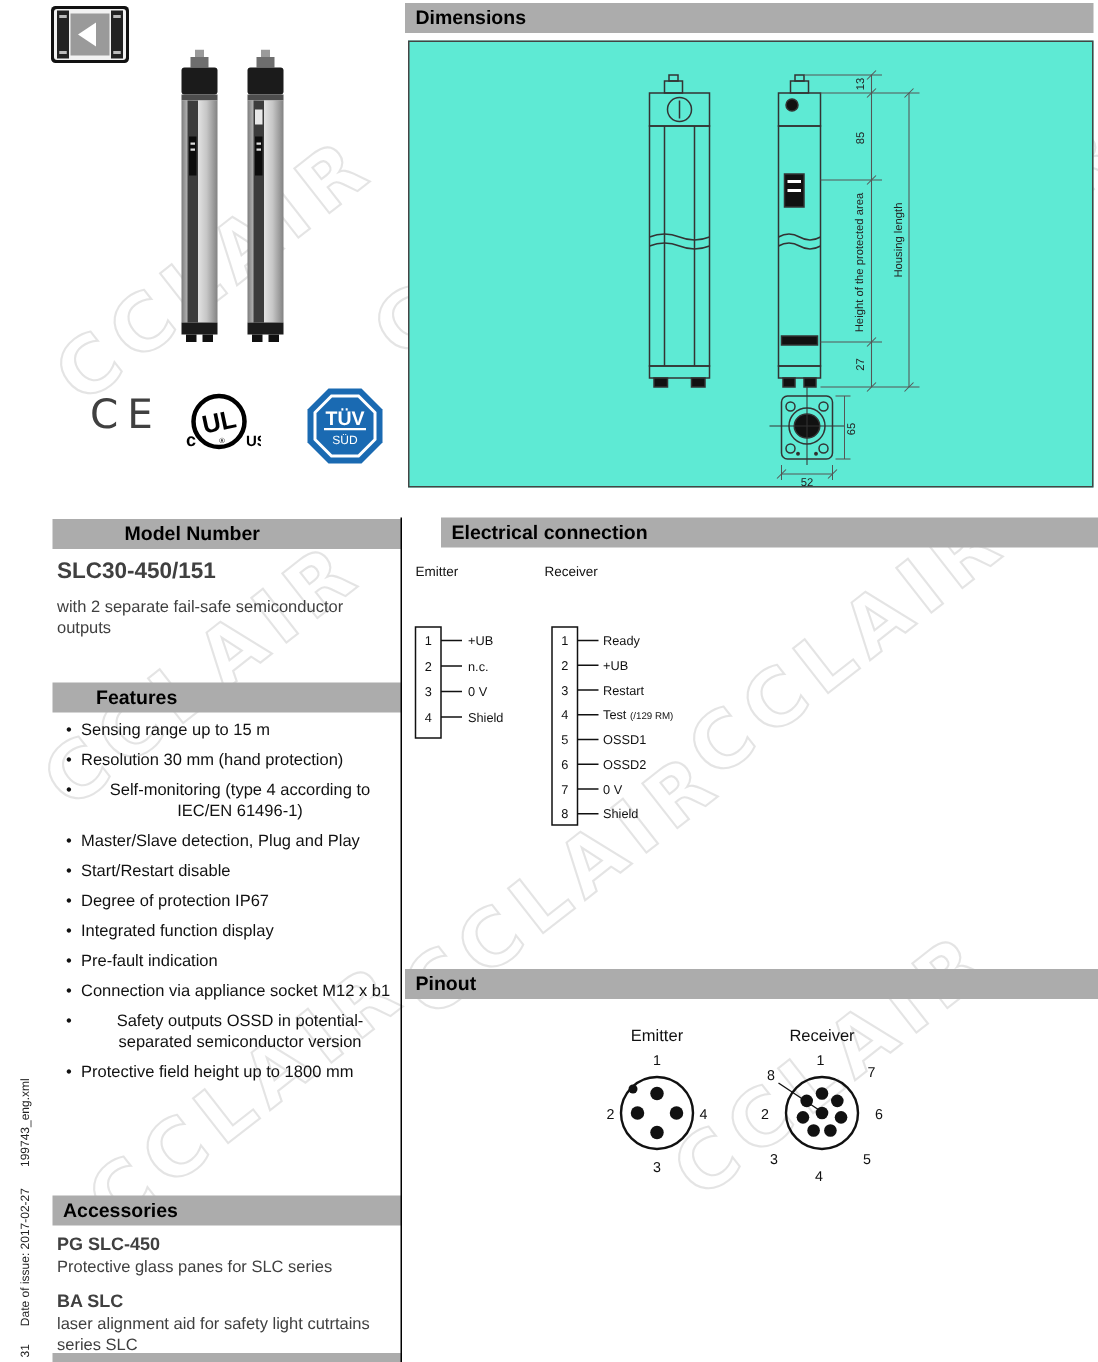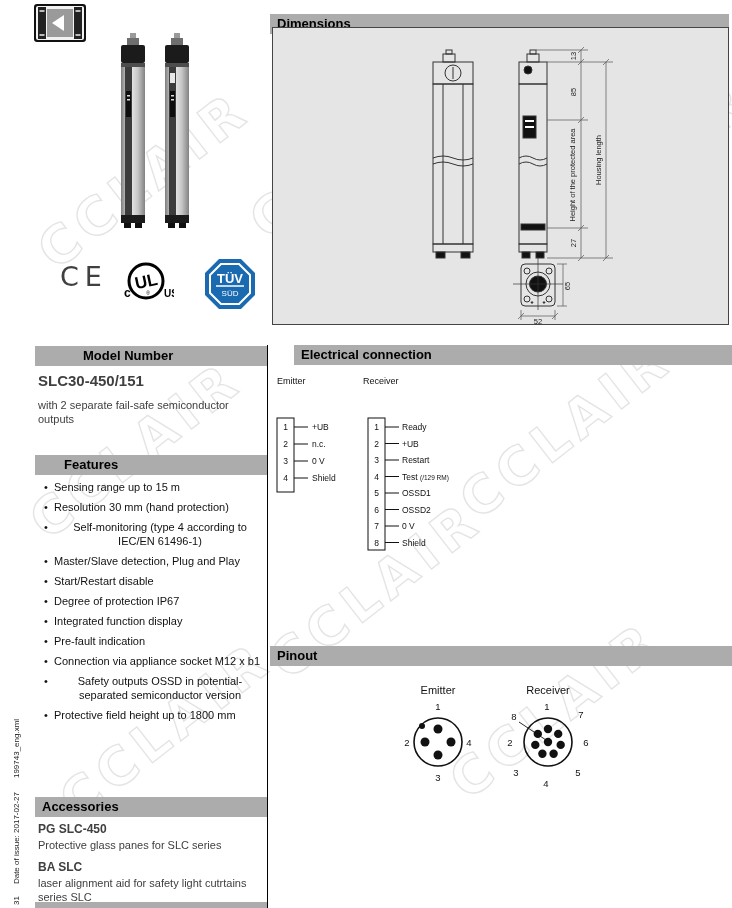--- a/index.html
+++ b/index.html
@@ -21,21 +21,21 @@
   .bold { font-weight:bold; }
 
   
   .feat-list { position:absolute; left:38px; top:480px; width:228px;text-align:center; }
   .feat-item { display:flex; margin-bottom:6px; font-size:11px; line-height:14px; }
   .feat-item .bullet { width:16px; flex:0 0 16px; }
   .feat-item .bullet::before { content:"•"; font-size:11px; }
 
   
   .dimbox { position:absolute; left:272px; top:27px; width:457px; height:298px;
-            border:1px solid #444; background:#e5e5e5; }
+            border:1px solid #444; background:#5eead4; }
 
   .vline { position:absolute; width:1px; background:#000; }
   .botbar { position:absolute; left:35px; top:902px; width:233px; height:6px; background:#acacac; }
 
   
   .spine { position:absolute; left:10px; top:905px; width:262px; height:12px;
            transform-origin:0 0; transform:rotate(-90deg);
            display:flex; align-items:center; font-size:8px; color:#222; }
   .spine .gap1 { margin-left:12px; }
   .spine .gap2 { margin-left:14px; }
@@ -188,21 +188,21 @@
   </div>
 
   <div class="hbar" style="left:35px; top:797px; width:233px;">Accessories</div>
   <div class="txt bold" style="left:38px; top:822px; font-size:12px;text-align:center;">PG SLC-450</div>
   <div class="txt" style="left:38px; top:838px; width:226px;">Protective glass panes for SLC series</div>
   <div class="txt bold" style="left:38px; top:860px; font-size:12px;text-align:center;">BA SLC</div>
   <div class="txt" style="left:38px; top:876px; width:226px;">laser alignment aid for safety light cutrtains series SLC</div>
 
   <div class="botbar"></div>
 
-  <div class="hbar" style="left:270px; top:14px; width:459px;">Dimensions</div>
+  <div class="hbar" style="left:270px; top:2px; width:459px;">Dimensions</div>
 
   <div class="dimbox">
     <svg width="455" height="296" viewBox="0 0 455 296">
 
       <g class="drawing-stroke" stroke-width="1">
         <rect x="173" y="22" width="6" height="4"></rect>
         <rect x="170" y="26" width="12" height="8"></rect>
         <rect x="160" y="34" width="40" height="22"></rect>
         <circle cx="180" cy="45" r="8"></circle>
           <line x1="180" y1="39" x2="180" y2="51"></line>

